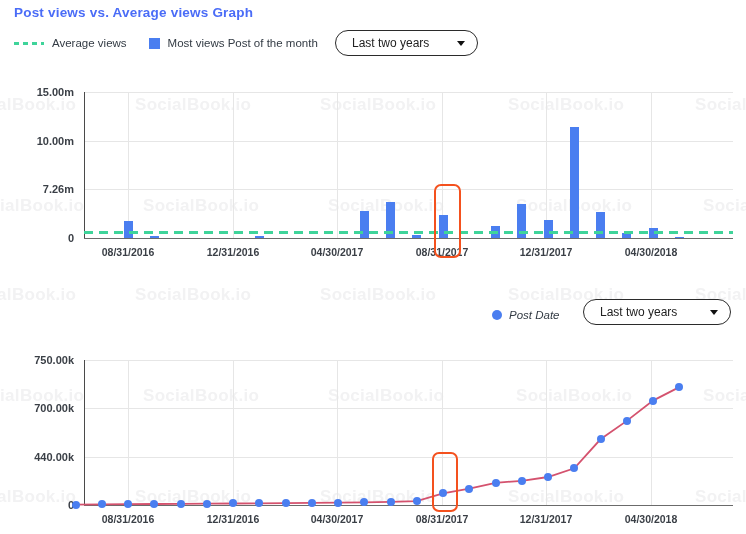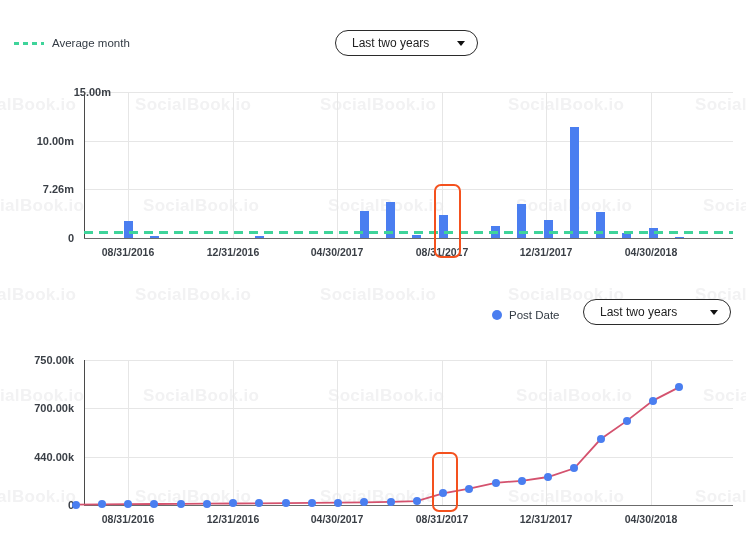--- a/index.html
+++ b/index.html
@@ -86,21 +86,21 @@
     margin-left: 14px;
     width: 0; height: 0;
     border-left: 4.5px solid transparent;
     border-right: 4.5px solid transparent;
     border-top: 5.5px solid #111;
   }
   #dropdown-1 { left: 335px; top: 30px; width: 143px; }
   #dropdown-2 { left: 583px; top: 299px; width: 148px; }
 
   #legend-2 {
-    left: 492px; top: 303px;
+    left: 492px; top: 303px; font-style: italic;
   }
 
   
   .chart {
     position: absolute;
   }
   #chart-1 { left: 0; top: 82px; width: 746px; height: 180px; }
   #chart-2 { left: 0; top: 348px; width: 746px; height: 186px; }
   .axis-label {
     position: absolute;
@@ -201,41 +201,46 @@
       <div class="wm" style="left: 328px; top: 386px;">SocialBook.io</div>
       <div class="wm" style="left: 516px; top: 386px;">SocialBook.io</div>
       <div class="wm" style="left: 703px; top: 386px;">SocialBook.io</div>
       <div class="wm" style="left: -40px; top: 487px;">SocialBook.io</div>
       <div class="wm" style="left: 135px; top: 487px;">SocialBook.io</div>
       <div class="wm" style="left: 320px; top: 487px;">SocialBook.io</div>
       <div class="wm" style="left: 508px; top: 487px;">SocialBook.io</div>
       <div class="wm" style="left: 695px; top: 487px;">SocialBook.io</div>
     </div>
 
+  <div class="section-title" id="title-1">Post views vs. Average views Graph</div>
 
   <div class="legend-row" id="legend-1">
     <div class="legend-item">
       <span class="swatch-dashed"></span>
-      <span class="legend-label">Average month</span>
+      <span class="legend-label">Average views</span>
+    </div>
+    <div class="legend-item">
+      <span class="swatch-square"></span>
+      <span class="legend-label">Most views Post of the month</span>
     </div>
   </div>
 
   <div class="dropdown" id="dropdown-1">
     <span class="dd-label">Last two years</span>
     <span class="caret"></span>
   </div>
 
   <div class="chart" id="chart-1">
       <div class="axis-label" style="right: 672px; top: 156px;">0</div>
       <div class="gridline-h" style="left: 84px; width: 649px; top: 107.333px;"></div>
       <div class="axis-label" style="right: 672px; top: 107.333px;">7.26m</div>
       <div class="gridline-h" style="left: 84px; width: 649px; top: 58.6667px;"></div>
       <div class="axis-label" style="right: 672px; top: 58.6667px; margin-left: 11px;">10.00m</div>
       <div class="gridline-h" style="left: 84px; width: 649px; top: 10px;"></div>
-      <div class="axis-label" style="right: 635px; top: 10px;">15.00m</div>
+      <div class="axis-label" style="right: 672px; top: 10px;">15.00m</div>
       <div class="gridline-v" style="left: 128px; top: 10px; height: 146px;"></div>
       <div class="xtick-label" style="left: 128px; top: 164px;">08/31/2016</div>
       <div class="gridline-v" style="left: 233px; top: 10px; height: 146px;"></div>
       <div class="xtick-label" style="left: 233px; top: 164px;">12/31/2016</div>
       <div class="gridline-v" style="left: 337px; top: 10px; height: 146px;"></div>
       <div class="xtick-label" style="left: 337px; top: 164px;">04/30/2017</div>
       <div class="gridline-v" style="left: 442px; top: 10px; height: 146px;"></div>
       <div class="xtick-label" style="left: 442px; top: 164px;">08/31/2017</div>
       <div class="gridline-v" style="left: 546px; top: 10px; height: 146px;"></div>
       <div class="xtick-label" style="left: 546px; top: 164px;">12/31/2017</div>

